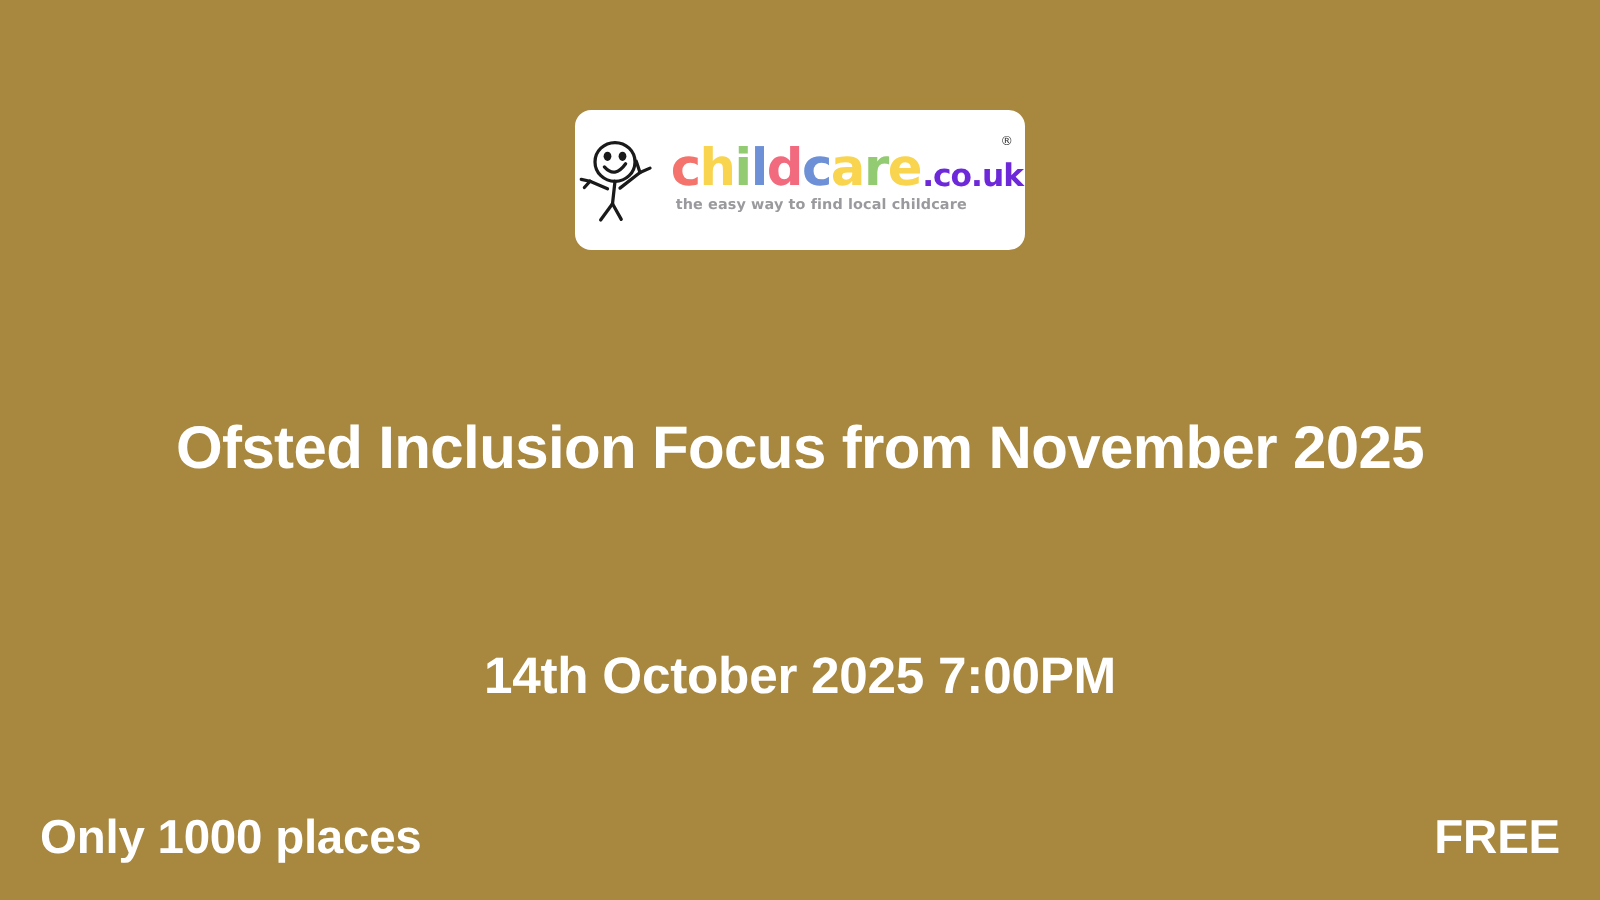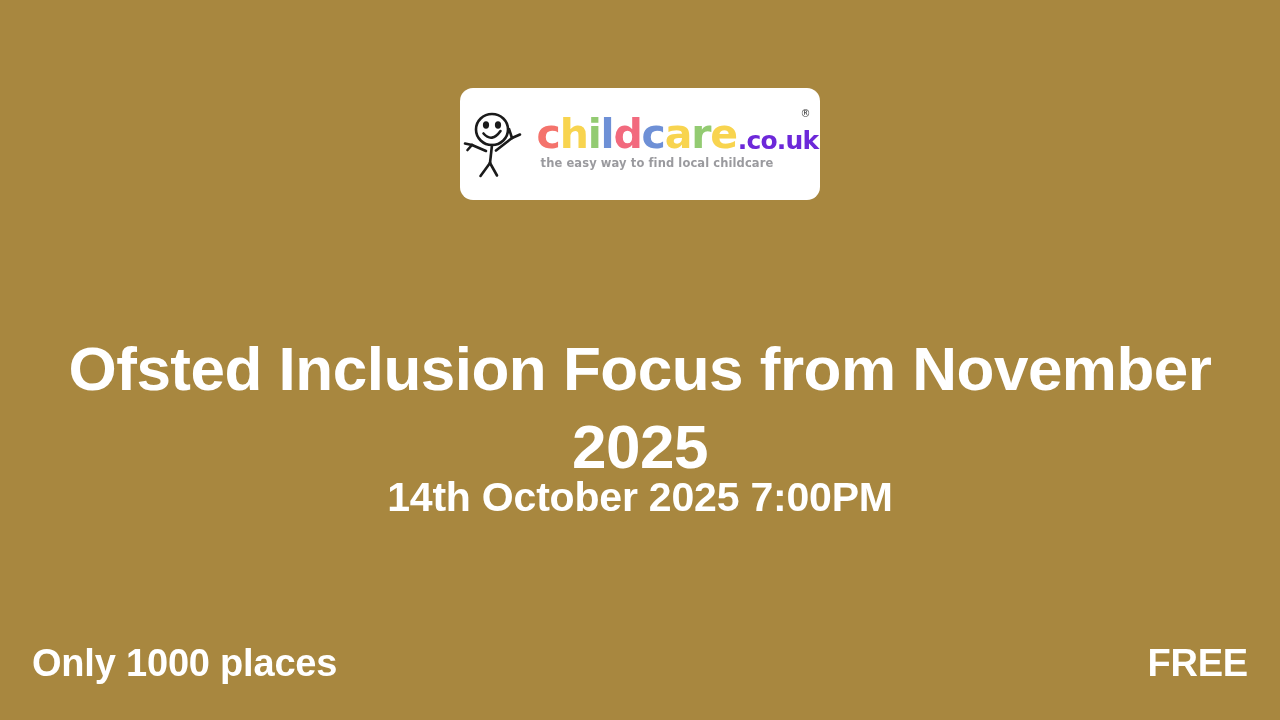--- a/index.html
+++ b/index.html
@@ -104,49 +104,50 @@
   #headline {
     position: absolute;
     left: 50%;
     transform: translateX(-50%);
     top: 288px;
     width: 1200px;
     text-align: center;
     color: #FFFFFF;
     font-family: "Liberation Sans", sans-serif;
     font-weight: 700;
-    font-size: 62px;
+    font-size: 48px;
     line-height: 78px;
     letter-spacing: -0.5px;
   }
 
   
   #event-datetime {
     position: absolute;
     left: 50%;
     transform: translateX(-50%);
-    top: 471px;
+    top: 514px;
     width: 1100px;
     text-align: center;
     color: #FFFFFF;
     font-family: "Liberation Sans", sans-serif;
     font-weight: 700;
     font-size: 41px;
     line-height: 52px;
     letter-spacing: -0.2px;
   }
 
   
   #footer-bar {
     position: absolute;
     left: 0;
     right: 0;
     bottom: 20px;
     height: 60px;
     display: flex;
+    align-items: center;
     justify-content: space-between;
     padding: 0 32px;
     box-sizing: border-box;
   }
 
   .footer-text {
     color: #FFFFFF;
     font-family: "Liberation Sans", sans-serif;
     font-weight: 700;
     font-size: 38px;

